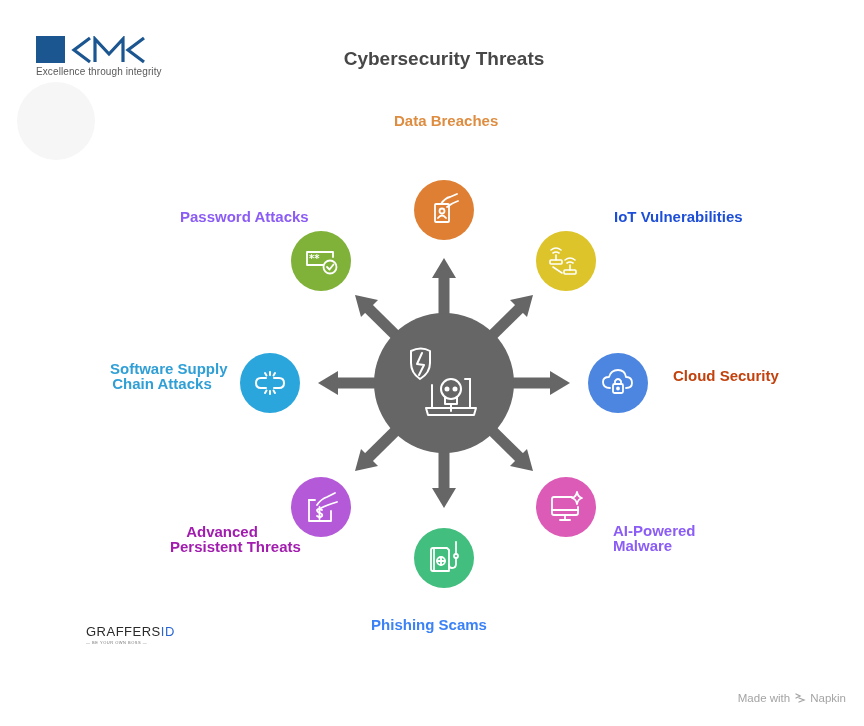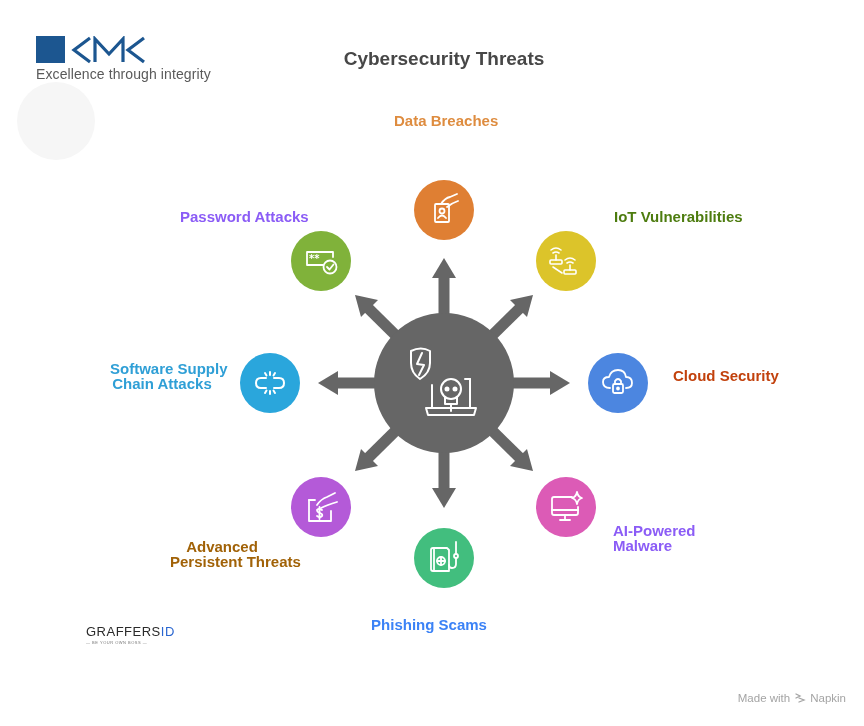--- a/index.html
+++ b/index.html
@@ -2,21 +2,21 @@
 <html><head>
   <meta charset="utf-8">
   <style>
     html, body { margin: 0; padding: 0; }
     body { width: 864px; height: 726px; background: #ffffff; position: relative; overflow: hidden;
            font-family: "Liberation Sans", "DejaVu Sans", sans-serif; }
     .abs { position: absolute; }
     .logo { left: 36px; top: 36px; width: 112px; height: 44px; }
     .logo-square { position: absolute; left: 0; top: 0; width: 29px; height: 27px; background: #1c5690; }
     .logo-svg { position: absolute; left: 34px; top: 0; }
-    .logo-tag { position: absolute; left: 0; top: 30px; font-size: 14px; color: #5a5a5a; white-space: nowrap; letter-spacing: 0.1px; }
+    .logo-tag { position: absolute; left: 0; top: 30px; font-size: 10px; color: #5a5a5a; white-space: nowrap; letter-spacing: 0.1px; }
     .ghost-circle { left: 17px; top: 82px; width: 78px; height: 78px; border-radius: 50%; background: #f6f6f6; }
     .title { left: 0; width: 888px; top: 48px; text-align: center; font-weight: bold; font-size: 19px; color: #474747; }
     .label { font-weight: bold; font-size: 15px; line-height: 15px; white-space: nowrap; }
     .label.right { text-align: center; }
     .label.center { text-align: center; }
     .node { width: 60px; height: 60px; border-radius: 50%; display: flex; align-items: center; justify-content: center; }
     .hub { left: 374px; top: 313px; width: 140px; height: 140px; border-radius: 50%; background: #666666; }
     .graffers { left: 86px; top: 624px; }
     .graffers .g-name { font-size: 13px; font-weight: normal; color: #2a2a2a; letter-spacing: 0.5px; }
     .graffers .g-name .g-id { color: #2a66d0; }
@@ -100,21 +100,21 @@
     <g fill="none" stroke="#fff" stroke-width="1.8" stroke-linecap="round" stroke-linejoin="round">
       <rect x="21" y="24" width="14" height="18" rx="1"></rect>
       <circle cx="28" cy="31" r="2.5"></circle>
       <path d="M24,38 Q28,33 32,38"></path>
       <path d="M27,24 Q31,18 36,17 L43,14"></path>
       <path d="M33,27 Q38,23 44,21"></path>
     </g>
   </svg>
 </div>
 
-<div class="abs label" style="left: 614px; top: 209px; color: #4d7c0f;">IoT Vulnerabilities</div>
+<div class="abs label" style="left: 614px; top: 209px; color: #1d4ed8;">IoT Vulnerabilities</div>
 <div class="abs node" style="left: 536px; top: 231px; background: rgb(220, 196, 42);">
   <svg width="60" height="60" viewBox="0 0 60 60">
     <g fill="none" stroke="#fff" stroke-width="1.6" stroke-linecap="round">
       <path d="M15,19 Q20,15 25,19"></path>
         <path d="M17,22 Q20,20 23,22"></path>
       <line x1="20" y1="24" x2="20" y2="29"></line>
         <rect x="14" y="29" width="12" height="4" rx="1"></rect>
       <path d="M29,29 Q34,25 39,29"></path>
         <path d="M31,32 Q34,30 37,32"></path>
       <line x1="34" y1="34" x2="34" y2="39"></line>
@@ -173,21 +173,21 @@
     <g fill="none" stroke="#fff" stroke-width="1.8" stroke-linecap="round" stroke-linejoin="round">
       <path d="M18,23 L18,44 L40,44 L40,34"></path>
       <path d="M18,23 L24,23"></path>
       <path d="M26,28 Q30,22 36,20 L44,16"></path>
       <path d="M30,31 Q36,28 46,25"></path>
       <path d="M31,33 Q28,31 26,33 Q26,35 29,36 Q32,37 31,39 Q29,41 26,39"></path>
       <line x1="28.5" y1="30" x2="28.5" y2="42"></line>
     </g>
   </svg>
 </div>
-<div class="abs label right" style="left: 170px; top: 539px; width: 104px; color: #a16207;">
+<div class="abs label right" style="left: 170px; top: 524px; width: 104px; color: #a21caf;">
   <div>Advanced</div>
   <div>Persistent Threats</div>
 </div>
 
 <div class="abs label right" style="left: 110px; top: 361px; width: 104px; color: rgb(47, 159, 214);">
   <div>Software Supply</div>
   <div>Chain Attacks</div>
 </div>
 <div class="abs node" style="left: 240px; top: 353px; background: rgb(42, 166, 220);">
   <svg width="60" height="60" viewBox="0 0 60 60">

